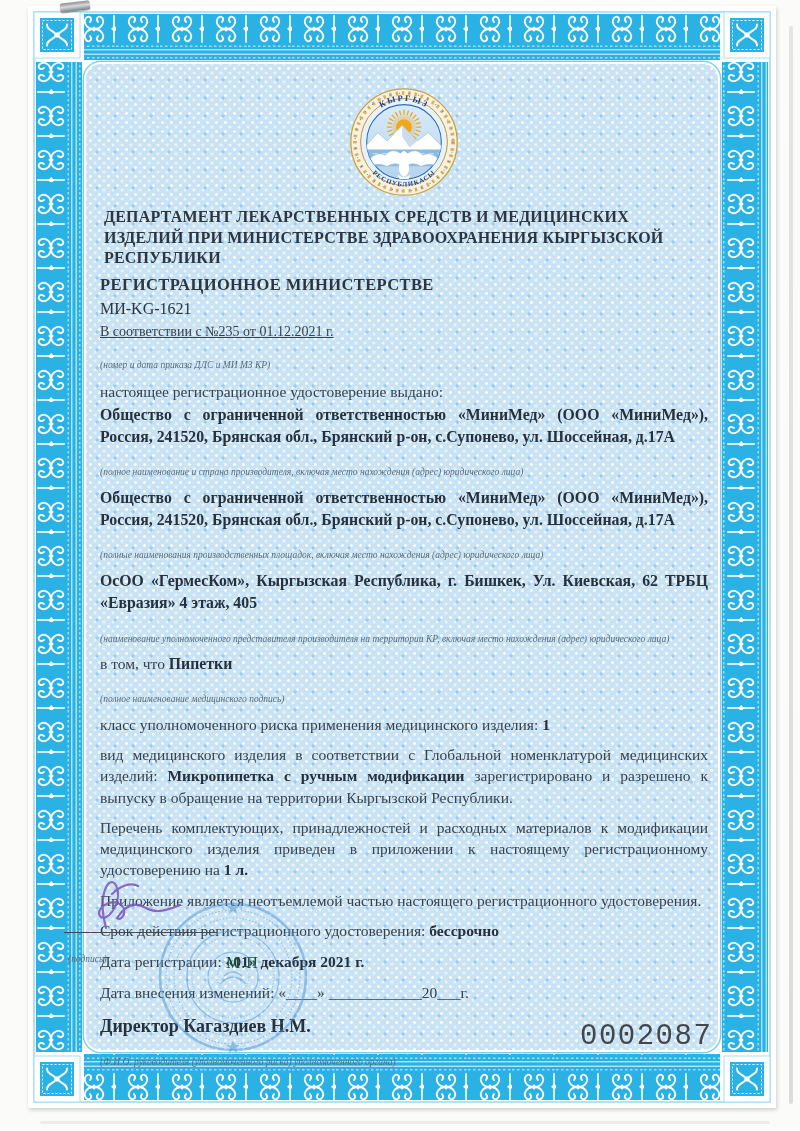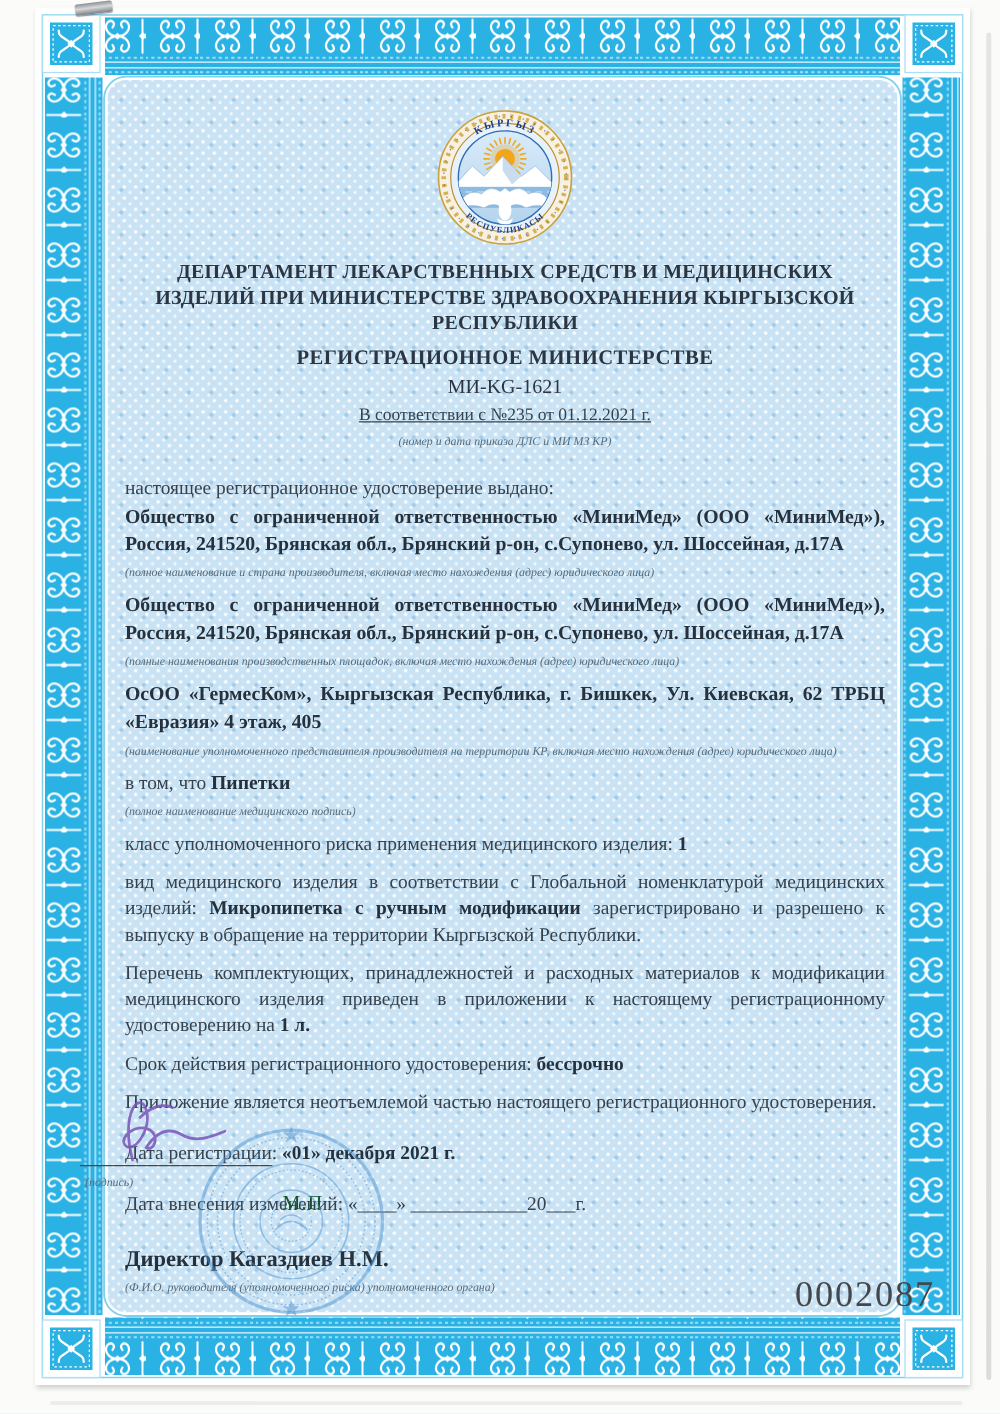--- a/index.html
+++ b/index.html
@@ -31,48 +31,48 @@
       radial-gradient(circle, rgba(255,255,255,.95) 1px, rgba(255,255,255,0) 1.7px),
       radial-gradient(circle, rgba(255,255,255,.75) 1px, rgba(255,255,255,0) 1.5px),
       radial-gradient(circle, rgba(110,173,221,.45) 1.3px, rgba(110,173,221,0) 2px);
     background-size:9px 9px, 9px 9px, 18px 18px;
     background-position:0 0, 4.5px 4.5px, 2px 7px;
     box-shadow:0 0 0 2px #ffffff, 0 0 0 3.5px #7fd0ef;
     padding:0 10px 0 14px;box-sizing:border-box;
     color:#36424d;font-size:15.5px;line-height:1.37;
   }
   .emblem-wrap{width:112px;margin:22px auto 0;}
-  .center{text-align:center;}
+  .center{text-align:left;}
   .dept{
     margin:4px auto 0;max-width:600px;font-weight:bold;font-size:16px;
     line-height:1.27;color:#2b3642;letter-spacing:.2px;
   }
   .cert-title{margin-top:6px;font-weight:bold;font-size:16.5px;color:#2b3642;letter-spacing:.4px;}
   .cert-number{margin-top:1px;font-weight:normal;font-size:16px;color:#2b3642;}
   .order-line{margin-top:2px;font-size:14px;text-decoration:underline;}
   .caption{
     font-style:italic;font-size:9.5px;color:#56async
     ;}
-  .caption{font-style:italic;font-size:9.5px;color:#566b7a;line-height:1.15;margin-top:7px;}
+  .caption{font-style:italic;font-size:9.5px;color:#566b7a;line-height:1.15;margin-top:19px;}
   .para{margin:0;}
   .bold-para{font-weight:bold;font-size:15.8px;color:#25313d;text-align:justify;line-height:1.4;}
   .just{text-align:justify;}
-  .mt-lg{margin-top:20px;}
+  .mt-lg{margin-top:10px;}
   .mt-md{margin-top:9px;}
   b,.b{font-weight:bold;color:#25313d;}
   
   .sig-line{position:absolute;left:36px;top:908px;width:154px;height:18px;
     border-bottom:1.3px solid #45484b;}
   .mp-label{position:absolute;left:198px;top:948px;font-size:16px;color:#14532d;letter-spacing:1px;}
   .sig-caption{position:absolute;left:40px;top:929px;}
   .stamp-svg{position:absolute;left:100px;top:866px;pointer-events:none;}
   .signature-svg{position:absolute;left:48px;top:858px;pointer-events:none;}
   .serial{
-    position:absolute;left:608px;top:1014px;
-    font-family:Liberation Serif, serif;font-size:29px;color:#43474b;letter-spacing:1.5px;
+    position:absolute;left:552px;top:1014px;
+    font-family:Liberation Mono, monospace;font-size:29px;color:#43474b;letter-spacing:1.5px;
   }
 </style>
 </head>
 <body>
 
 <div class="page">
 
   <svg class="frame-svg" width="748" height="1102">
     <defs>
       <pattern id="bandH" width="44" height="46" patternUnits="userSpaceOnUse">
@@ -228,23 +228,23 @@
 
     <p class="para mt-md"><span>в том, что </span><span class="b" style="font-size:15.8px;">Пипетки</span></p>
     <div class="caption">(полное наименование медицинского подпись)</div>
 
     <p class="para mt-md"><span>класс уполномоченного риска применения медицинского изделия: </span><span class="b">1</span></p>
 
     <p class="para just mt-md"><span>вид медицинского изделия в соответствии с Глобальной номенклатурой медицинских изделий: </span><span class="b">Микропипетка с ручным модификации</span><span> зарегистрировано и разрешено к выпуску в обращение на территории Кыргызской Республики.</span></p>
 
     <p class="para just mt-md"><span>Перечень комплектующих, принадлежностей и расходных материалов к модификации медицинского изделия приведен в приложении к настоящему регистрационному удостоверению на </span><span class="b">1 л.</span></p>
 
+    <p class="para mt-md">Приложение является неотъемлемой частью настоящего регистрационного удостоверения.</p>
+
     <p class="para mt-md"><span>Срок действия регистрационного удостоверения: </span><span class="b">бессрочно</span></p>
-
-    <p class="para mt-md">Приложение является неотъемлемой частью настоящего регистрационного удостоверения.</p>
 
     <p class="para mt-lg"><span>Дата регистрации: </span><span class="b">«01» декабря 2021 г.</span></p>
 
     <p class="para mt-lg">Дата внесения изменений: «____» ____________20___г.</p>
 
     <p class="para b mt-lg" style="font-size:18px;">Директор Кагаздиев Н.М.</p>
     <div class="caption">(Ф.И.О. руководителя (уполномоченного риска) уполномоченного органа)</div>
   </div>
 
   <div class="sig-line"></div>

